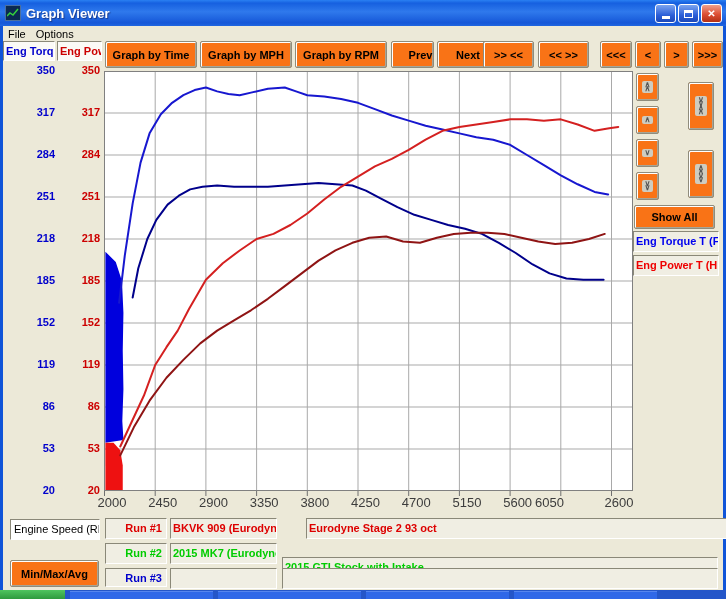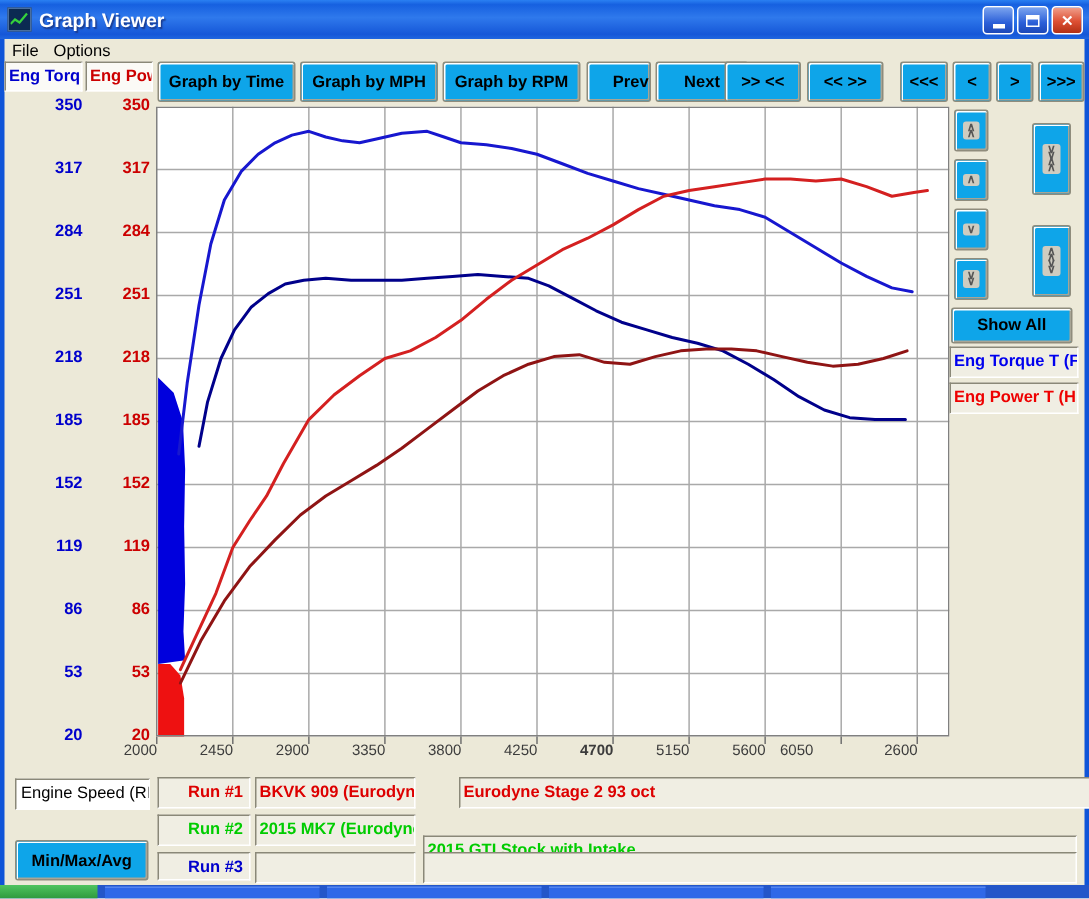--- a/index.html
+++ b/index.html
@@ -23,30 +23,30 @@
   .minbar { width:8px; height:3px; background:#fff; margin-top:8px; }
   .maxbox { width:9px; height:8px; border:1px solid #fff; border-top:3px solid #fff; }
   .side-border { background:#0f54d8; width:3px; top:26px; height:564px; }
   .menubar { left:3px; top:26px; width:720px; height:15px; display:flex; gap:10px;
     padding-left:5px; font-size:11px; color:#000; align-items:center; }
 
   
   .axisbox { height:20px; top:41px; background:#fbfaf6; border:1px solid;
     border-color:#8a8878 #fff #fff #8a8878; font-weight:bold; font-size:11px;
     padding:3px 2px 0 2px; white-space:nowrap; overflow:hidden; }
-  .btn { background:#0ea5e9; border:1px solid #8f8c7c; border-radius:2px;
+  .btn { background:#f97316; border:1px solid #8f8c7c; border-radius:2px;
     box-shadow:inset 1px 1px 0 #fff, inset -1px -1px 0 #a8a595;
     font-weight:bold; font-size:11px; color:#000; text-align:center;
     display:flex; align-items:center; justify-content:center; cursor:default; }
   .toolbtn { top:41px; height:27px; }
 
   
   #plot-wrap { left:104px; top:71px; width:529px; height:425px; }
   .ylabel { position:absolute; width:37px; text-align:right; font-size:11px; font-weight:bold; }
-  .xlabel { position:absolute; width:44px; text-align:left; font-size:10px; color:#3c3c3c; }
+  .xlabel { position:absolute; width:44px; text-align:right; font-size:13px; color:#3c3c3c; }
 
   
   .chevbtn { line-height:4px; font-size:8px; color:#555; }
   .chevbtn span { background:#cfccc0; border-radius:2px; padding:2px 3px; white-space:pre-line; display:block; text-align:center; }
   .sunken { background:#f0eee3; border:1px solid; border-color:#8a8878 #fff #fff #8a8878;
     font-size:11px; white-space:nowrap; overflow:hidden; }
   .legendbox { font-weight:bold; padding:3px 1px 0 2px; }
 
   
   .runlabel { font-weight:bold; text-align:right; padding:3px 4px 0 0; }
@@ -168,21 +168,21 @@
     <div class="abs ylabel" style="left: 63px; top: 442px; color: rgb(204, 0, 0);">53</div>
     <div class="abs ylabel" style="left: 63px; top: 484px; color: rgb(204, 0, 0);">20</div>
   </div>
 <div id="xlabels">
     <div class="abs xlabel" style="left: 82.5px; top: 495px;">2000</div>
     <div class="abs xlabel" style="left: 133.2px; top: 495px;">2450</div>
     <div class="abs xlabel" style="left: 183.9px; top: 495px;">2900</div>
     <div class="abs xlabel" style="left: 234.6px; top: 495px;">3350</div>
     <div class="abs xlabel" style="left: 285.3px; top: 495px;">3800</div>
     <div class="abs xlabel" style="left: 336px; top: 495px;">4250</div>
-    <div class="abs xlabel" style="left: 386.7px; top: 495px; font-weight: bold;">4700</div>
+    <div class="abs xlabel" style="left: 386.7px; top: 495px;">4700</div>
     <div class="abs xlabel" style="left: 437.4px; top: 495px;">5150</div>
     <div class="abs xlabel" style="left: 488.1px; top: 495px;">5600</div>
     <div class="abs xlabel" style="left: 520px; top: 495px;">6050</div>
     <div class="abs xlabel" style="left: 589.5px; top: 495px;">2600</div>
   </div>
 
 <div class="abs btn chevbtn" style="left:636px; top:73px;  width:23px; height:28px;">
     <span>∧
 ∧</span>
   </div>

